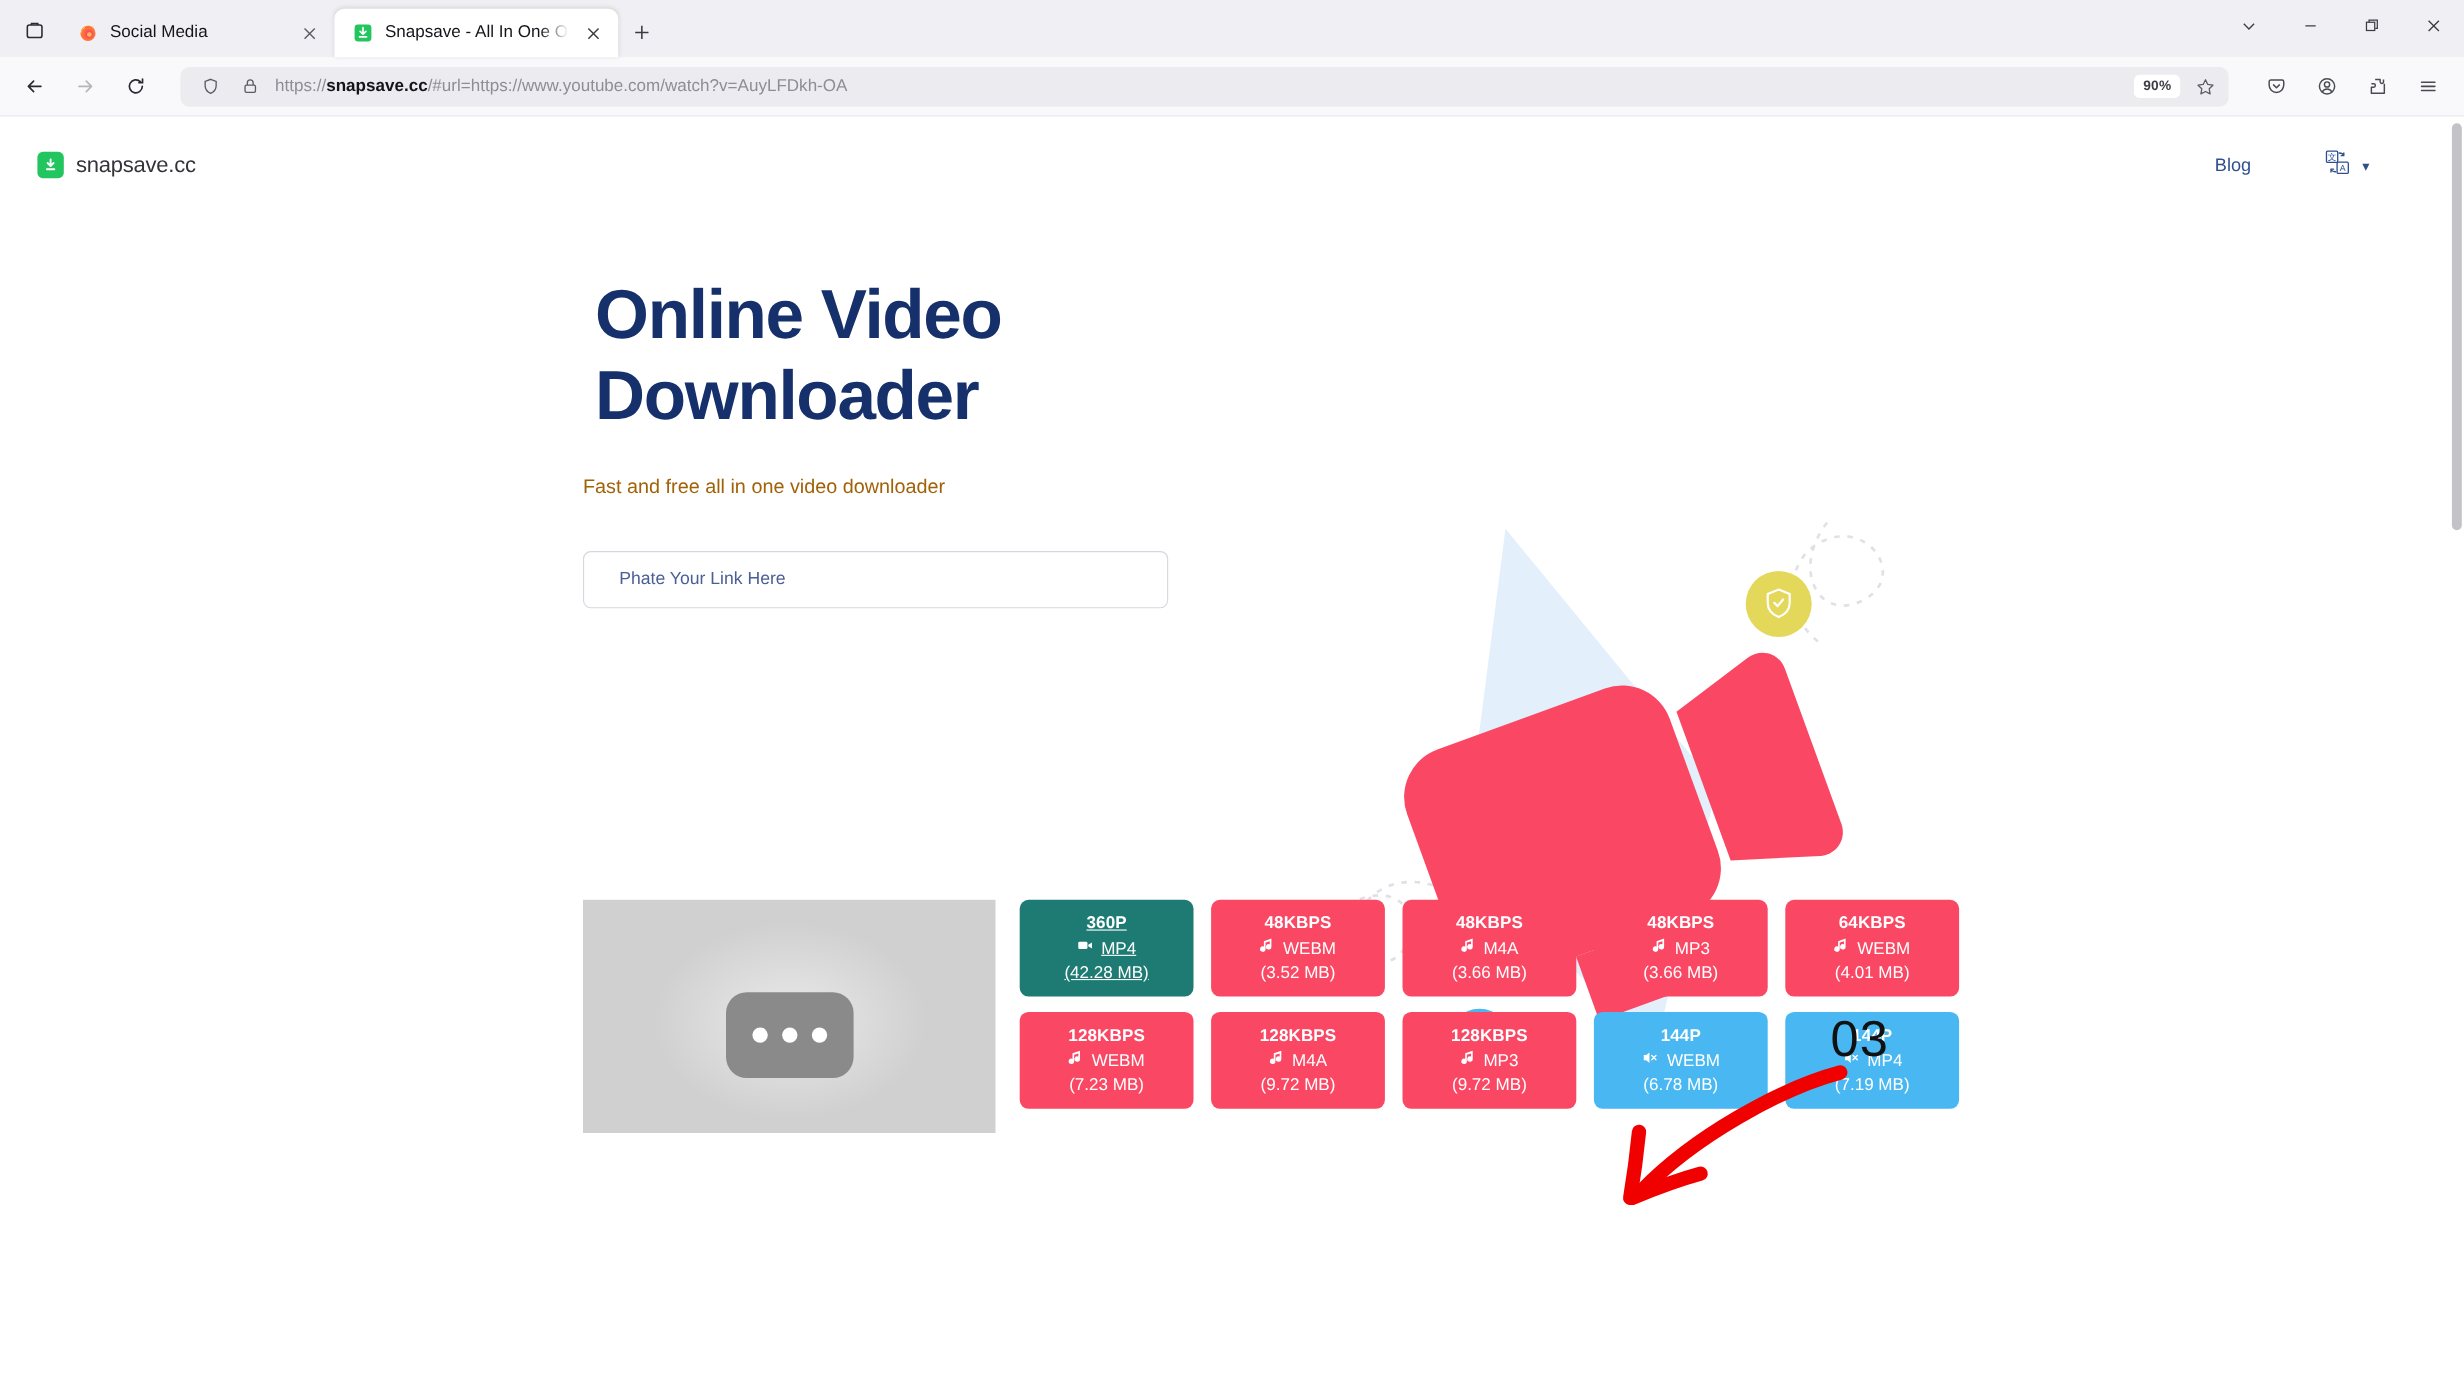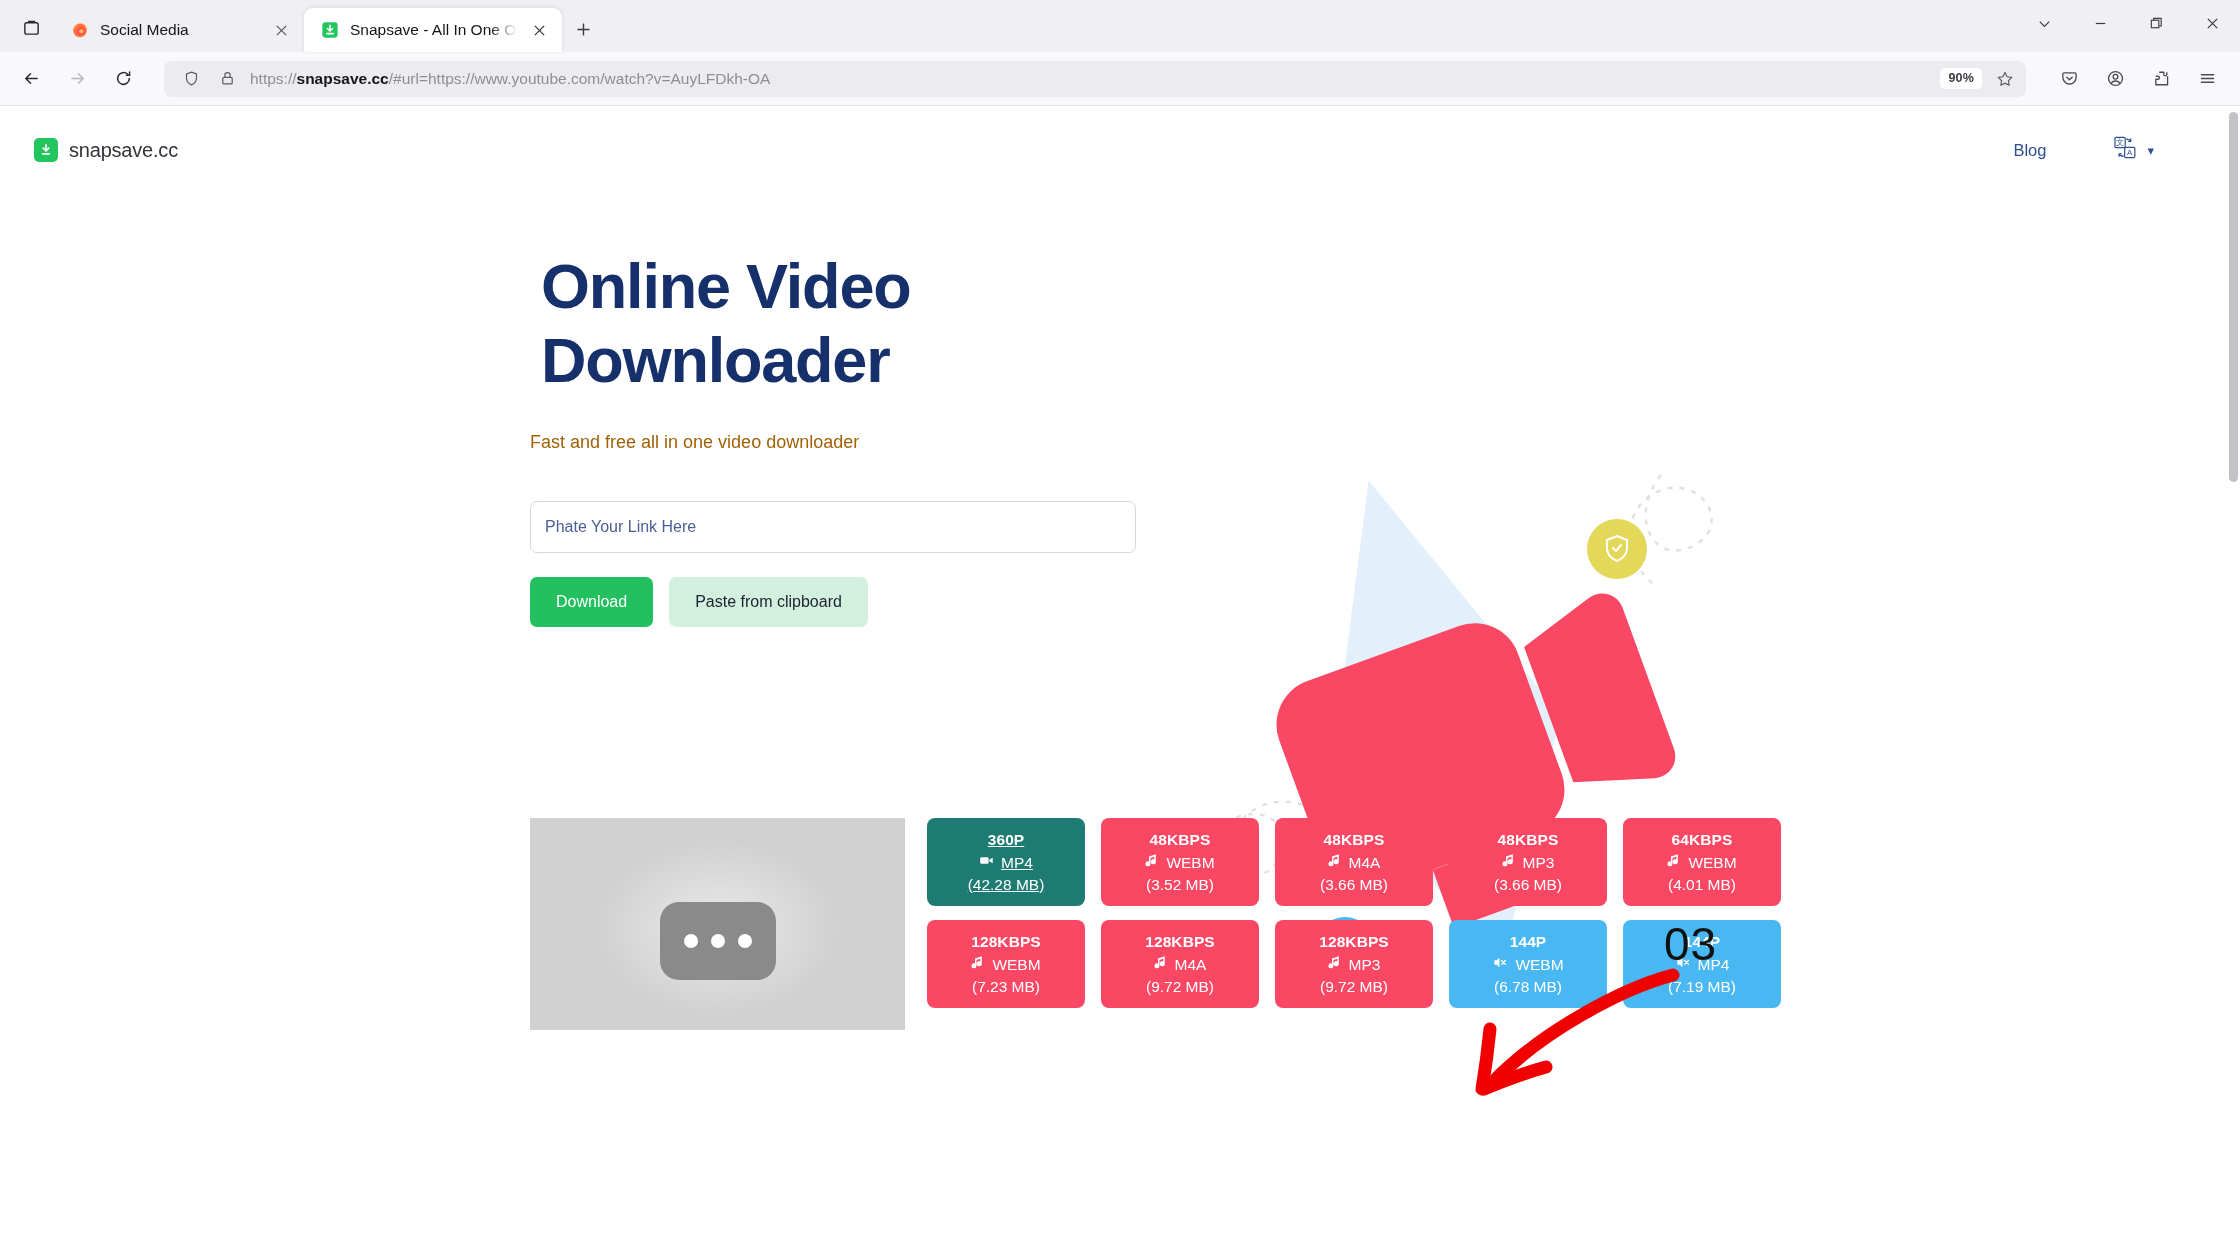--- a/index.html
+++ b/index.html
@@ -159,27 +159,27 @@
     margin-left: 11px;
   }
   .hero-sub {
     margin-top: 34px;
     font-size: 18px;
     color: #a16207;
     font-weight: 400;
   }
   .url-input {
     margin-top: 48px;
-    width: 606px; height: 52px;
+    width: 532px; height: 52px;
     border: 1px solid #d6d6de;
     border-radius: 7px;
     background: #fff;
     font-size: 16px;
     color: #32477e;
-    padding: 0 14px;
+    padding: 0 32px;
     font-family: "Liberation Sans", sans-serif;
   }
   .url-input::placeholder { color: #4a5f96; opacity: 1; }
   .hero-actions { margin-top: 24px; display: flex; gap: 16px; }
   .btn {
     border: none;
     border-radius: 7px;
     font-size: 16px;
     font-family: "Liberation Sans", sans-serif;
     cursor: pointer;
@@ -446,24 +446,20 @@
     </div>
 
     <div class="hero">
       <div class="hero-copy">
         <h1 class="hero-title">
           <span>Online Video</span><br>
           <span>Downloader</span>
         </h1>
         <div class="hero-sub">Fast and free all in one video downloader</div>
         <input class="url-input" type="text" placeholder="Phate Your Link Here" style="">
-        <div class="hero-actions">
-          <button class="btn btn-download">Download</button>
-          <button class="btn btn-paste">Paste from clipboard</button>
-        </div>
       </div>
 
       <div class="hero-art">
         <svg width="650" height="540" viewBox="0 0 650 540">
           <path d="M332 22 L452 300 L332 516 L212 300 Z" fill="#e3f0fb" transform="rotate(-16 332 270)"></path>
           <path d="M96 400c30-50 90-44 80 2-8 38-56 26-48-12 10-44 74-52 104-8" stroke="#e0e0e6" stroke-width="2.4" fill="none" stroke-dasharray="5 7"></path>
           <path d="M556 26c-34 44-6 92 34 70 36-20 8-66-30-56-44 12-46 70-10 96" stroke="#e0e0e6" stroke-width="2.4" fill="none" stroke-dasharray="5 7"></path>
           <g transform="rotate(-20 320 300)">
             <rect x="186" y="196" width="254" height="220" rx="46" fill="#fa4764"></rect>
             <path d="M286 416h120v62h-120z" fill="#fa4764"></path>

